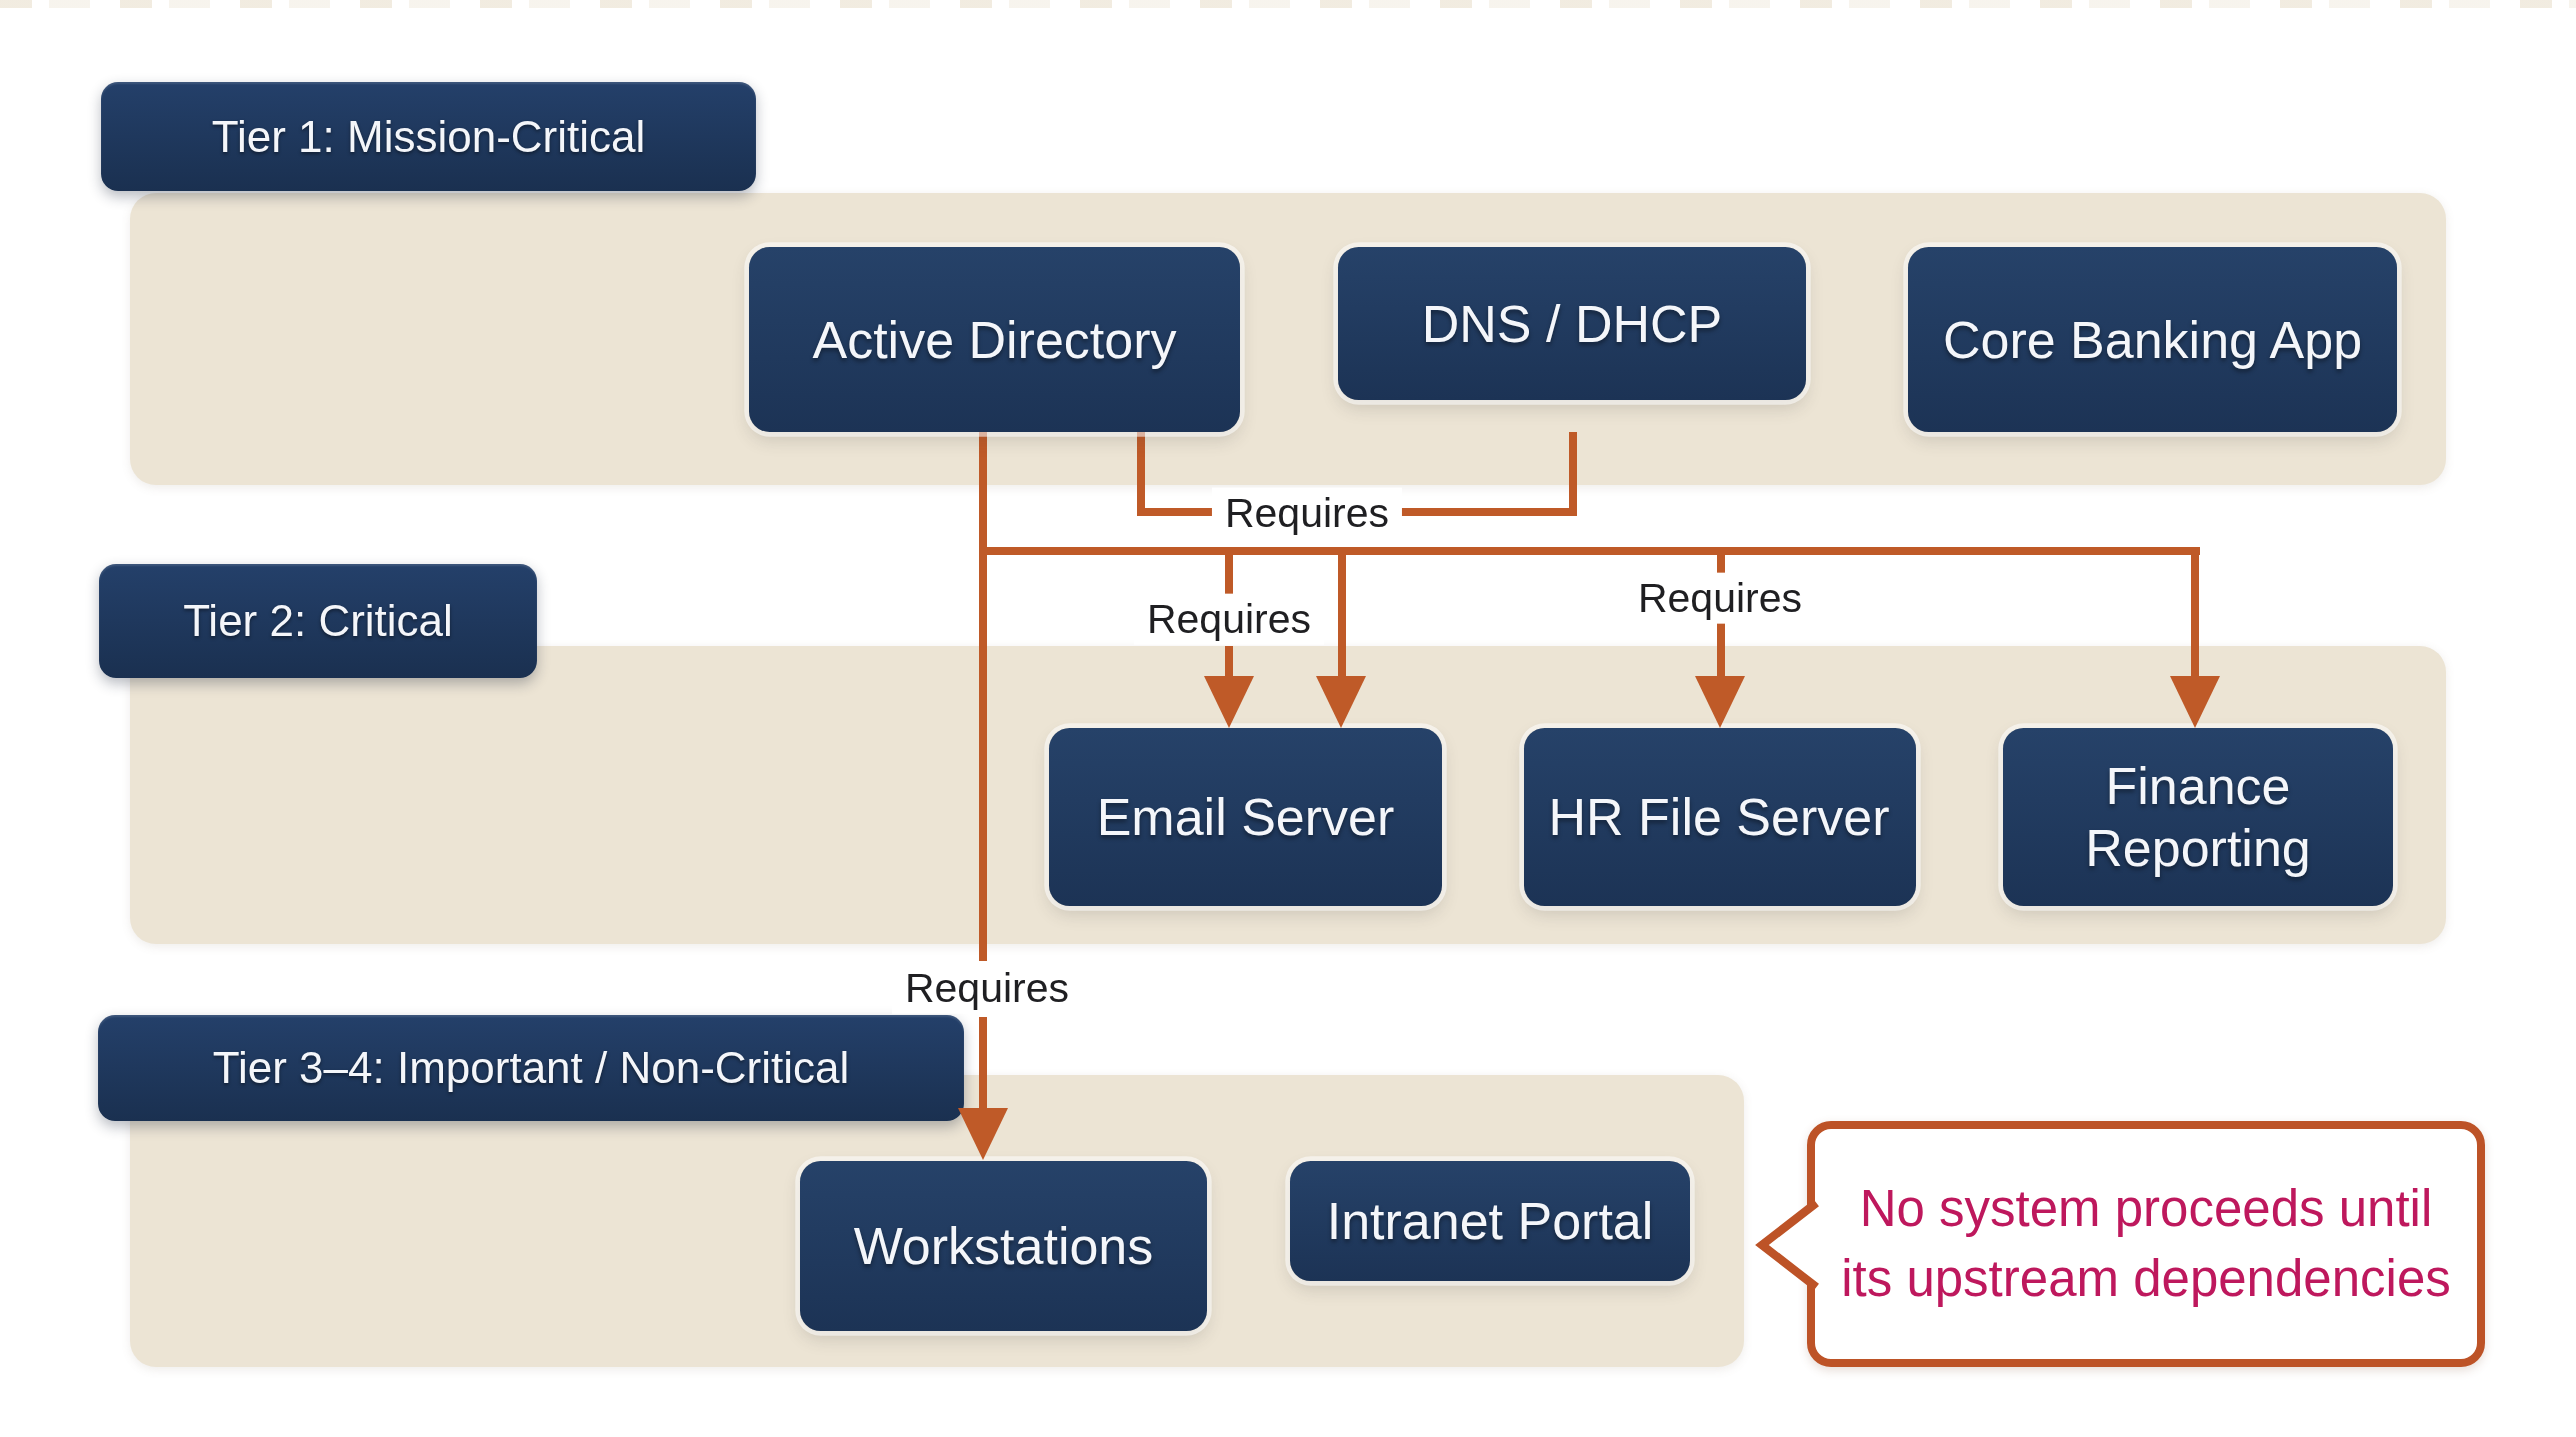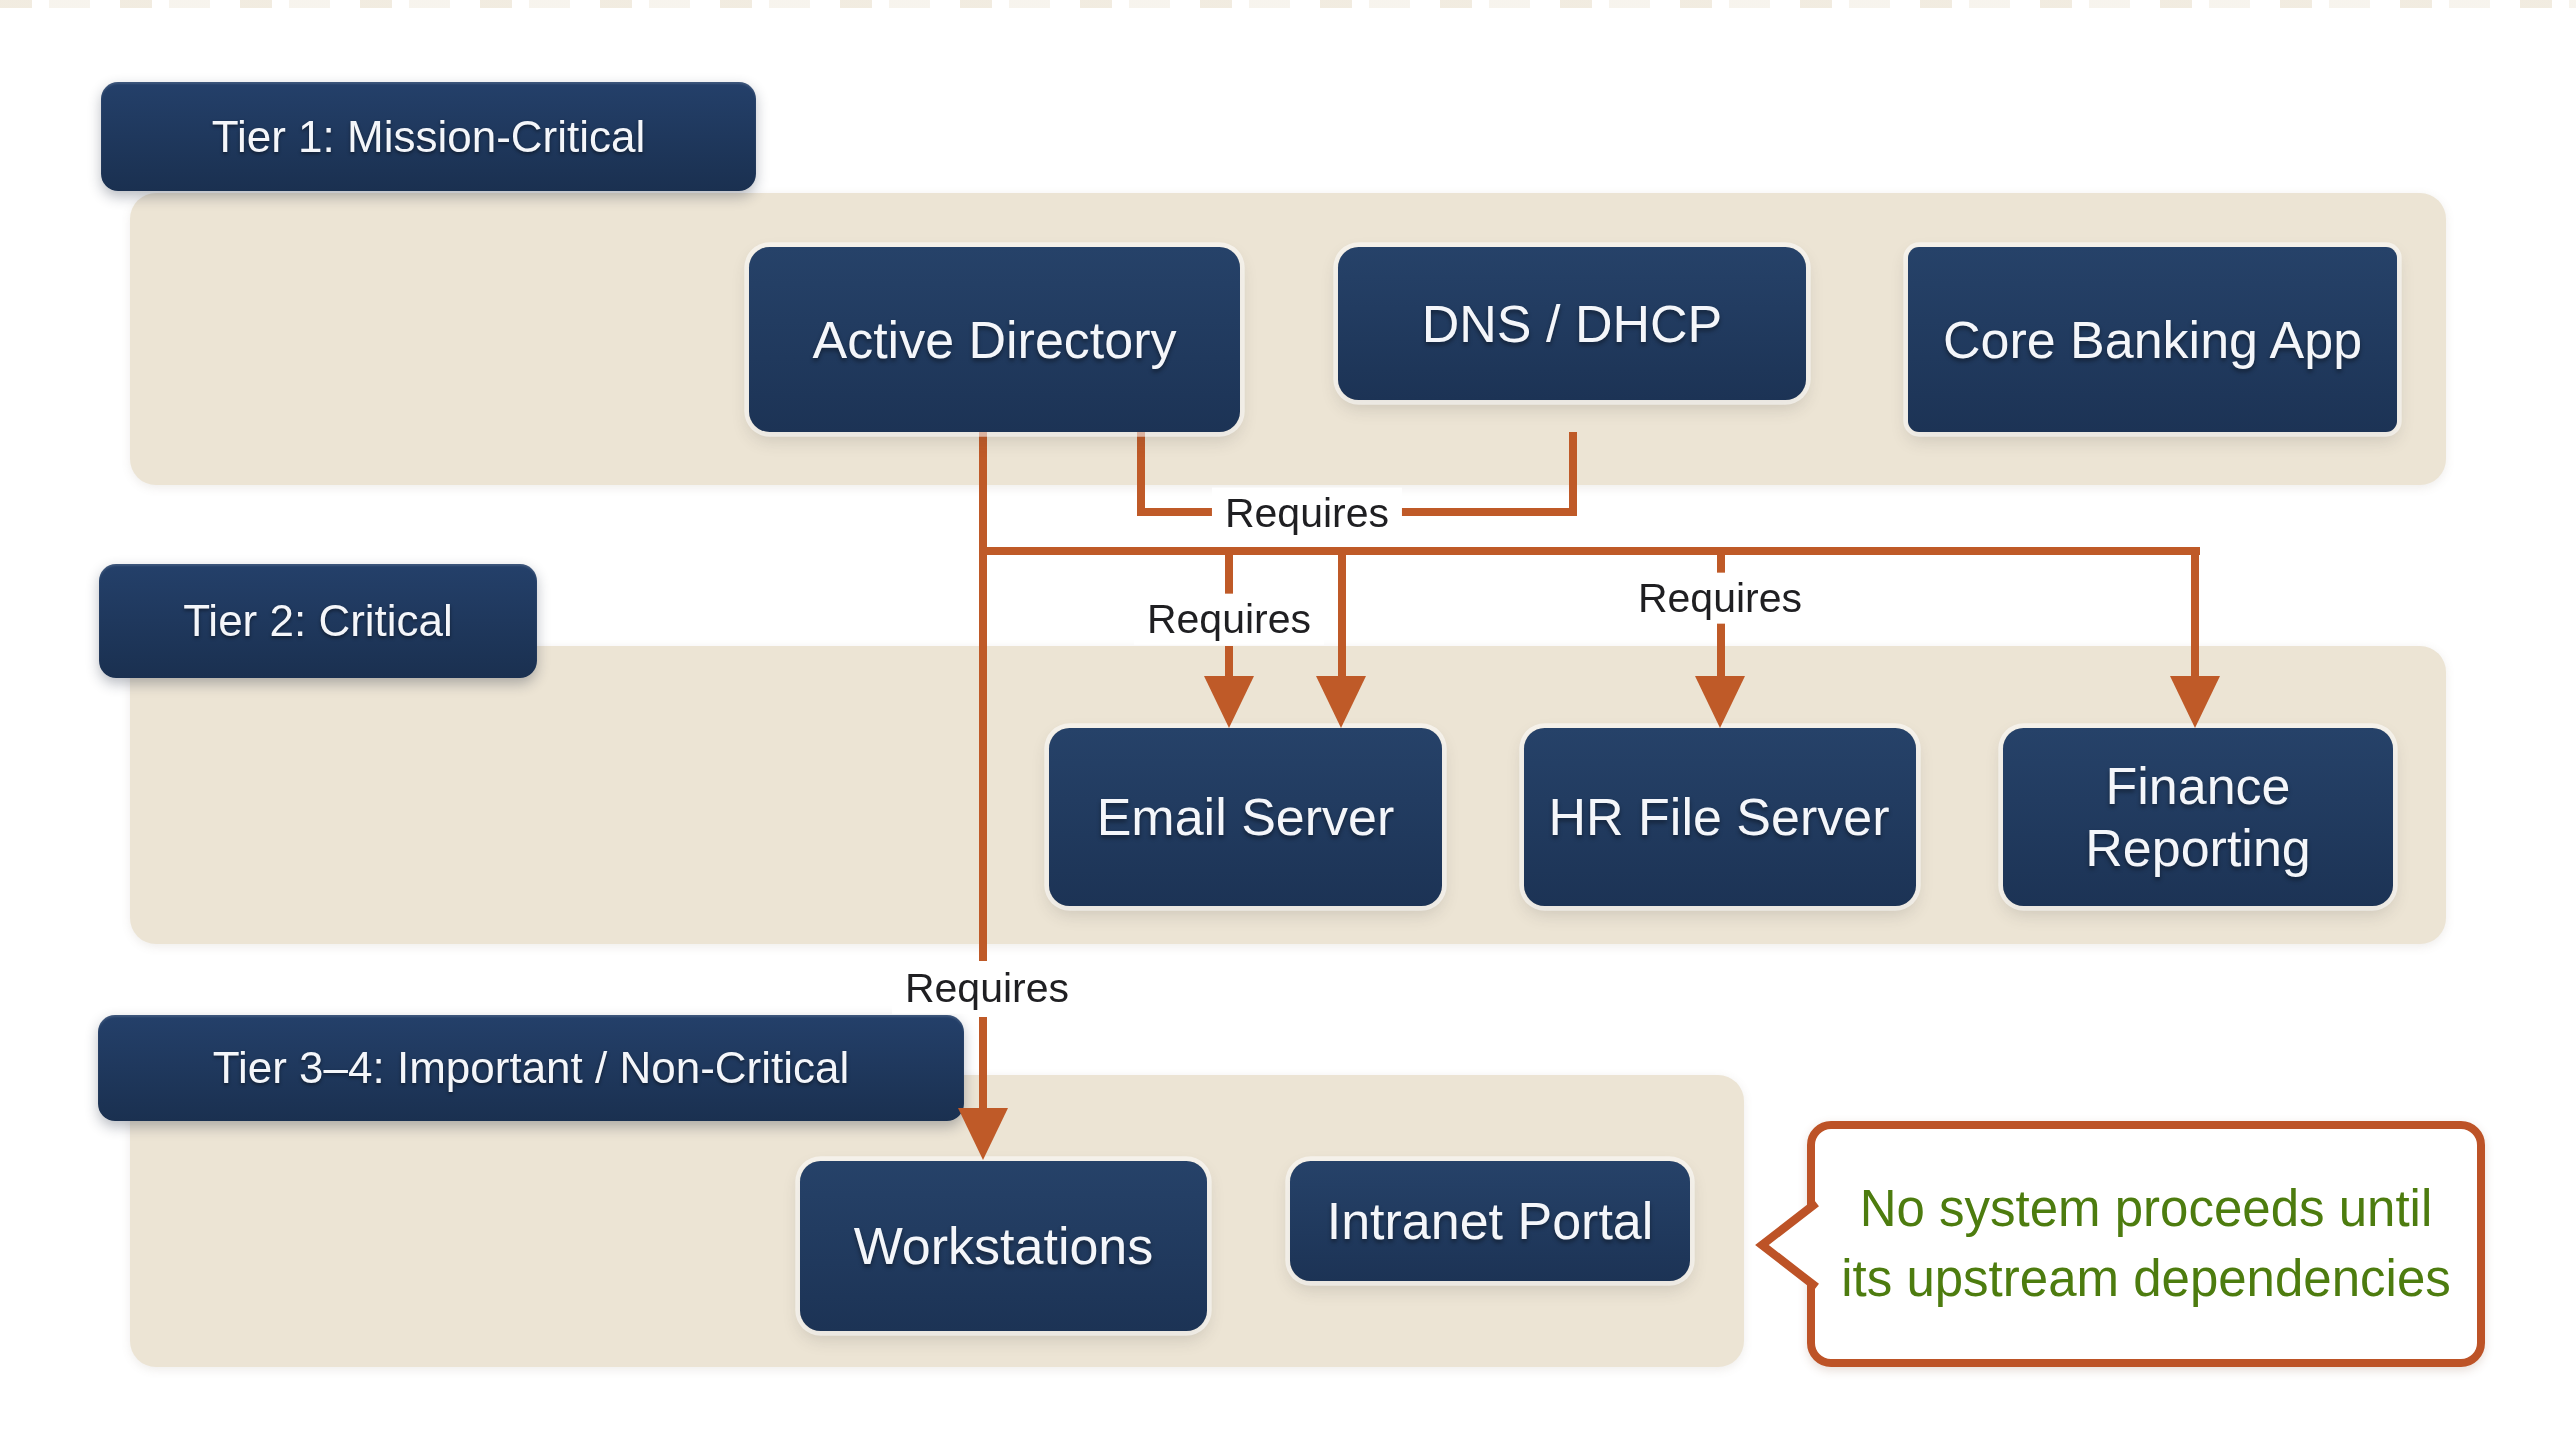--- a/index.html
+++ b/index.html
@@ -45,21 +45,21 @@
 
   .node{
     position:absolute;display:flex;align-items:center;justify-content:center;
     background:linear-gradient(180deg,#264269 0%,#1c3355 100%);
     color:var(--label-text);border-radius:20.6px;font-size:52px;line-height:62px;
     text-align:center;text-shadow:0 2.8px 4.7px rgba(0,0,0,.40);padding:0 26px;box-sizing:border-box;
     box-shadow:0 0 0 4.7px rgba(255,255,255,.55), 0 7.5px 17px rgba(60,60,60,.18);
   }
   #node-ad        {left:749px; top:247px; width:491px; height:185px;}
   #node-dns       {left:1338px;top:247px; width:468px; height:153px;}
-  #node-core      {left:1908px;top:247px; width:489px; height:185px;border-radius:11px;}
+  #node-core      {left:1908px;top:247px; width:489px; height:185px;}
   #node-email     {left:1049px;top:728px; width:393px; height:178px;}
   #node-hr        {left:1524px;top:728px; width:392px; height:178px;padding-left:24px;}
   #node-finance   {left:2003px;top:728px; width:390px; height:178px;justify-content:center;}
   #node-work      {left:800px; top:1161px;width:407px; height:170px;}
   #node-intranet  {left:1290px;top:1161px;width:400px; height:120px;}
 
   .ln{position:absolute;background:var(--line-orange);}
   .arrow{
     position:absolute;width:0;height:0;
     border-left:25px solid transparent;border-right:25px solid transparent;
@@ -71,21 +71,21 @@
     background:#ffffff;color:var(--dark-text);font-size:41px;
     padding:2.8px 13px;white-space:nowrap;line-height:1.1;
   }
 
   .callout{
     position:absolute;left:1807px;top:1121px;width:678px;height:246px;box-sizing:border-box;
     background:#ffffff;border:8.4px solid var(--callout-border);border-radius:24px;
     display:flex;flex-direction:column;align-items:center;justify-content:center;
     box-shadow:0 3.7px 9.4px rgba(130,80,50,.18);
   }
-  .callout-line{color:#4d7c0f;font-size:51px;line-height:70px;text-align:center;white-space:nowrap;}
+  .callout-line{color:#be185d;font-size:51px;line-height:70px;text-align:center;white-space:nowrap;}
   .callout-tail{position:absolute;left:1747px;top:1198px;}
 </style>
 </head>
 <body>
 
 <div id="canvas">
 
   <div class="top-strip"></div>
 
   <div class="band" id="band-tier1"></div>

